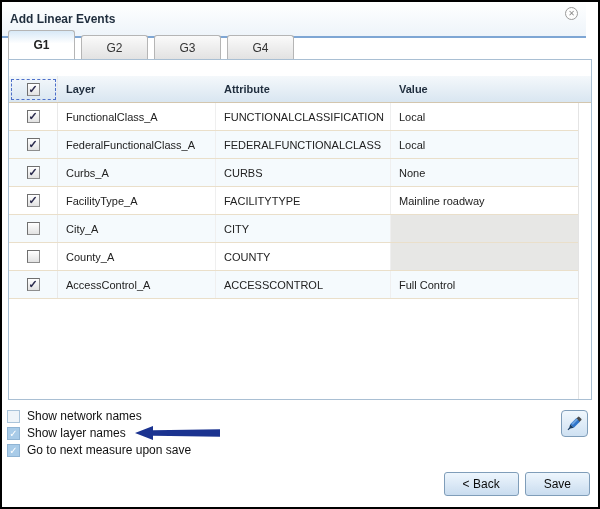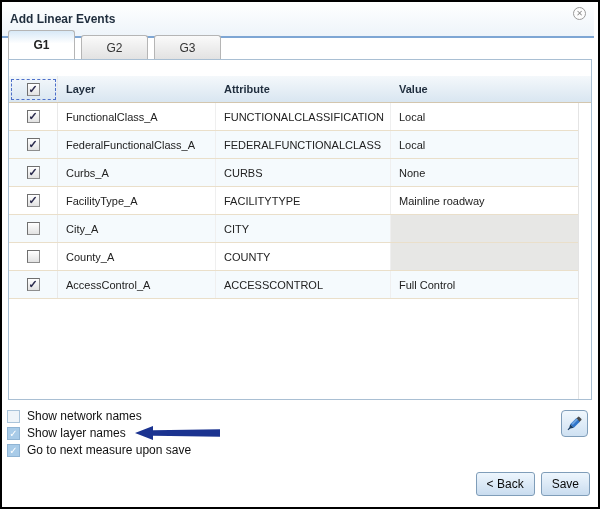--- a/index.html
+++ b/index.html
@@ -8,21 +8,21 @@
 
   .dialog {
     position: relative;
     width: 600px; height: 509px;
     border: 2px solid #000;
     background: #fff;
   }
 
   
   .titlebar {
-    position: absolute; top: 0; left: 0; right: 4px; height: 36px;
+    position: absolute; top: 0; left: 0; right: 12px; height: 36px;
     background: linear-gradient(#ffffff, #eef4fa);
     border-bottom: 2px solid #7ea6d4;
     display: flex; align-items: center;
     padding: 8px 8px;
   }
   .titlebar .title { font-size: 12px; font-weight: bold; color: #1f2d3d; }
   .close-btn {
     position: absolute; right: 8px; top: 5px;
     width: 13px; height: 13px; border: 1px solid #9a9a9a; border-radius: 50%;
     color: #8a8a8a; font-size: 8px; line-height: 11px; text-align: center;
@@ -117,21 +117,21 @@
     width: 27px; height: 27px;
     border: 1px solid #7f9db9; border-radius: 4px;
     background: linear-gradient(#f0f7fd, #cfe1f2);
     display: flex; align-items: center; justify-content: center;
     cursor: pointer;
   }
 
   
   .footer { position: absolute; right: 8px; bottom: 11px; display: flex; gap: 6px; }
   .btn {
-    height: 24px; padding: 0 10px;
+    height: 24px; padding: 0 18px;
     border: 1px solid #7f9db9; border-radius: 3px;
     background: linear-gradient(#eef6fd, #c9dcef);
     font-size: 12px; color: #0a0a0a;
     display: flex; align-items: center;
     cursor: pointer;
     font-family: "Liberation Sans", sans-serif;
   }
 </style>
 </head>
 <body>
@@ -140,20 +140,21 @@
 
   <div class="titlebar">
     <span class="title">Add Linear Events</span>
     <span class="close-btn">✕</span>
   </div>
 
   <div class="tabstrip">
     <div class="tab active">G1</div>
     <div class="tab">G2</div>
     <div class="tab">G3</div>
+    <div class="tab">G4</div>
   </div>
 
   <div class="grid">
     <div class="grid-header">
       <div class="c-check">
         <span class="focus-rect">
           <span class="cb checked"></span>
         </span>
       </div>
       <div class="c-layer cell">Layer</div>

